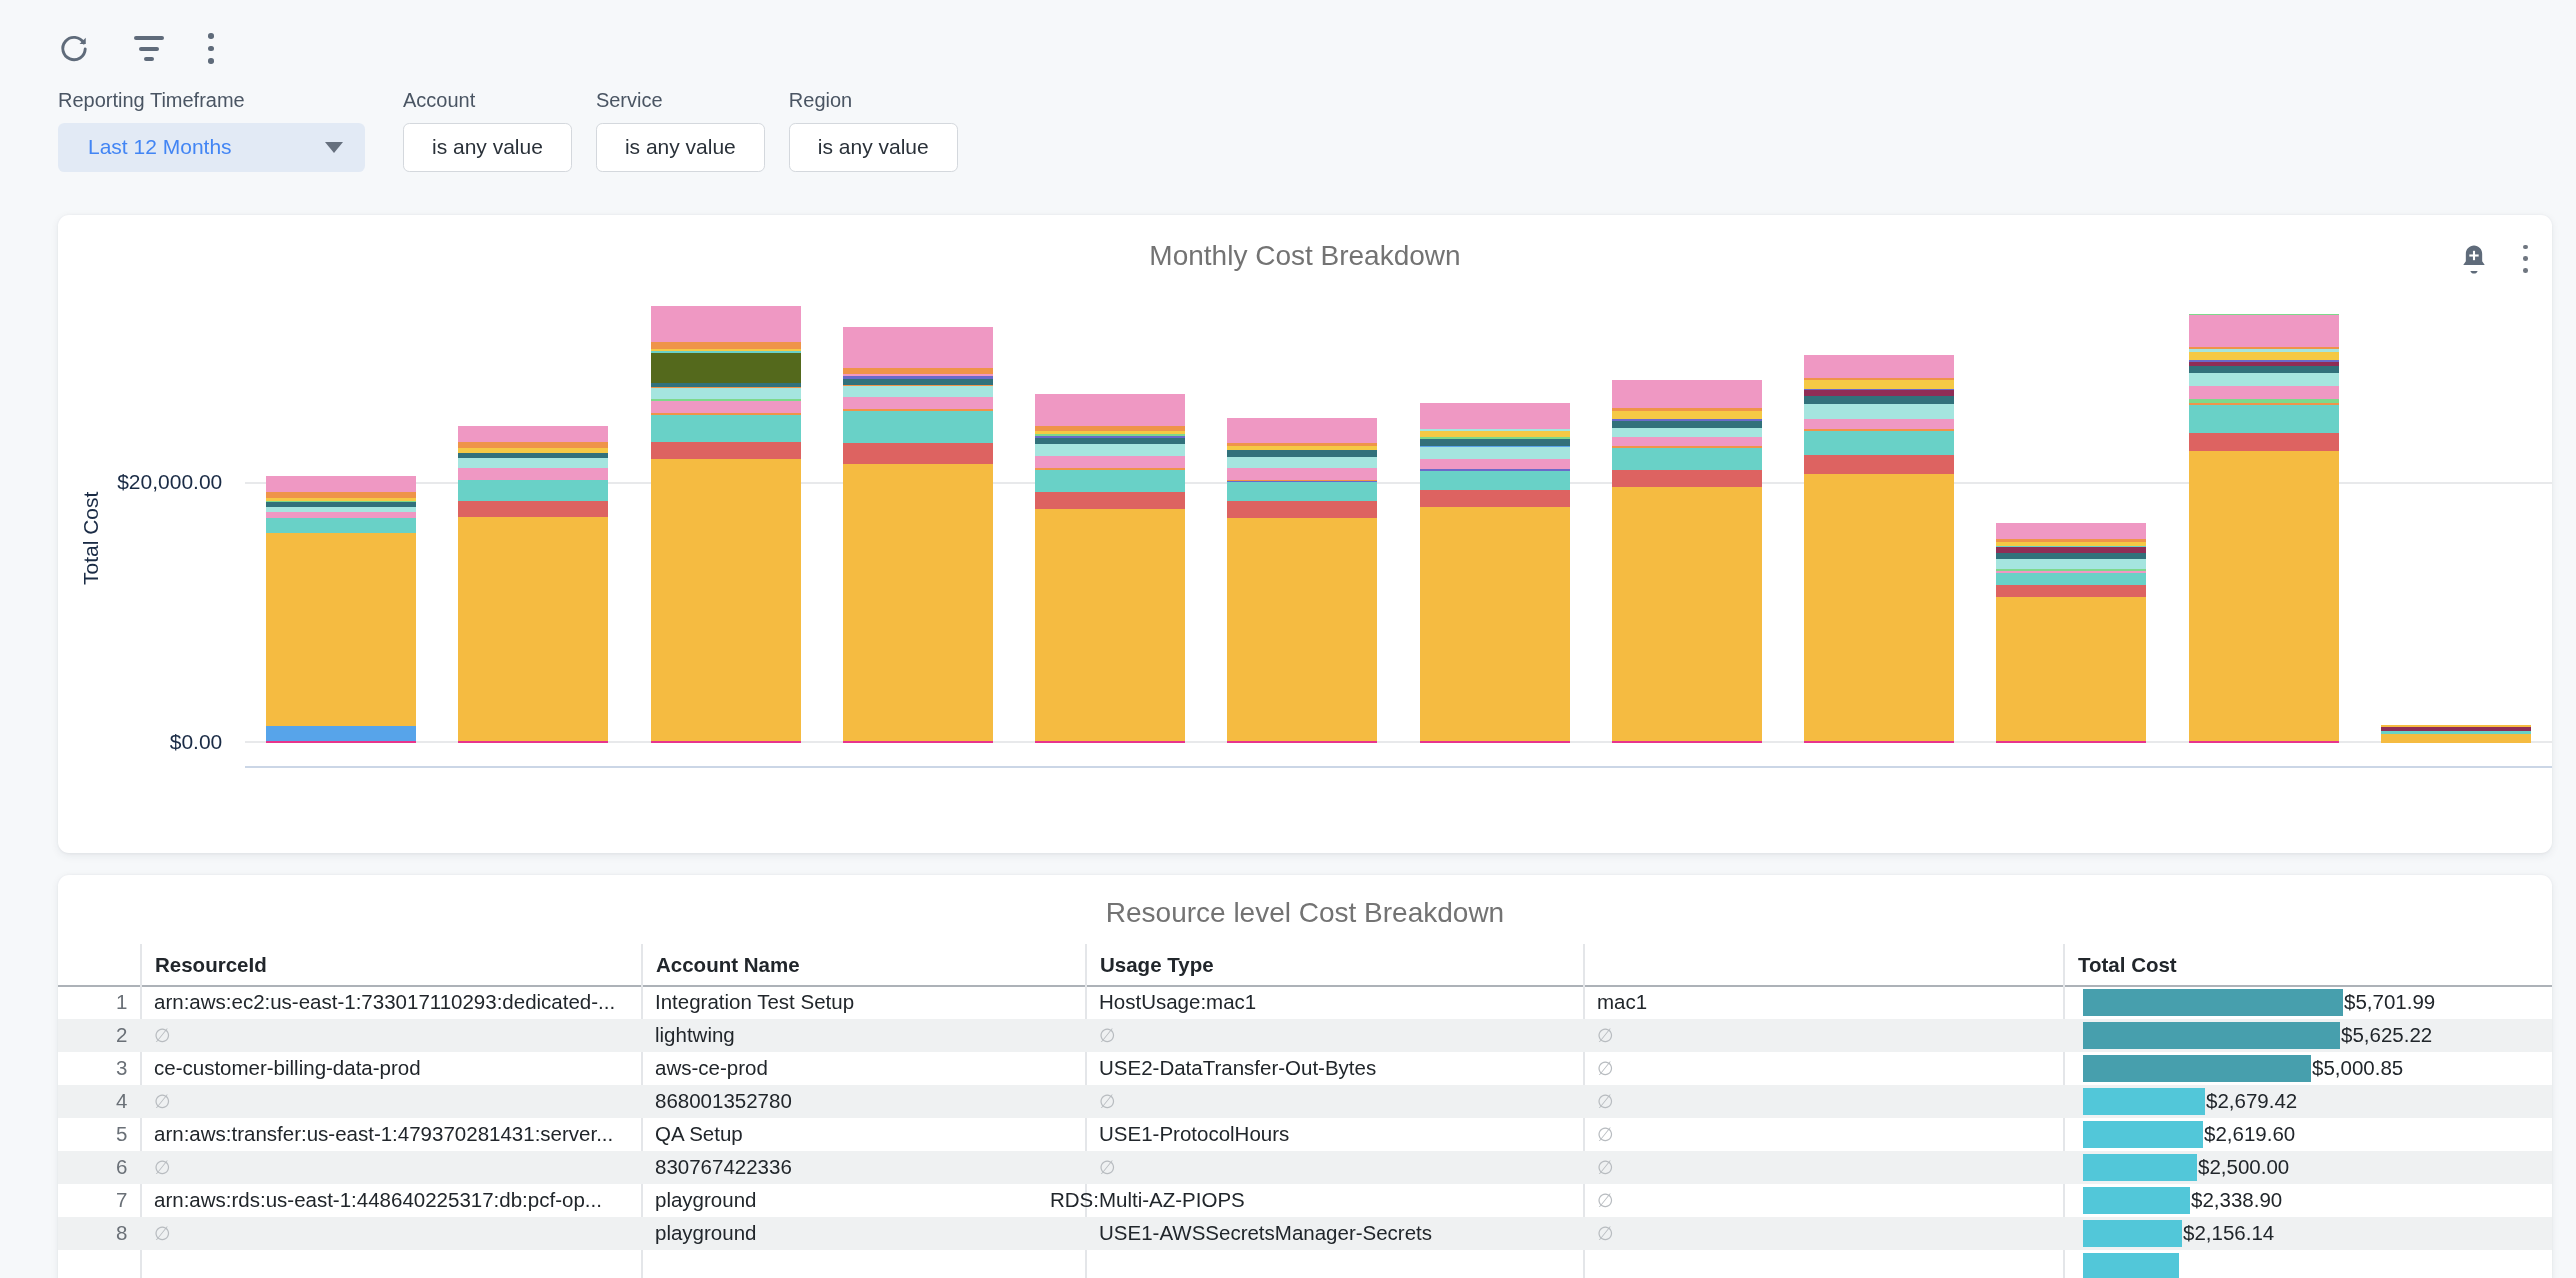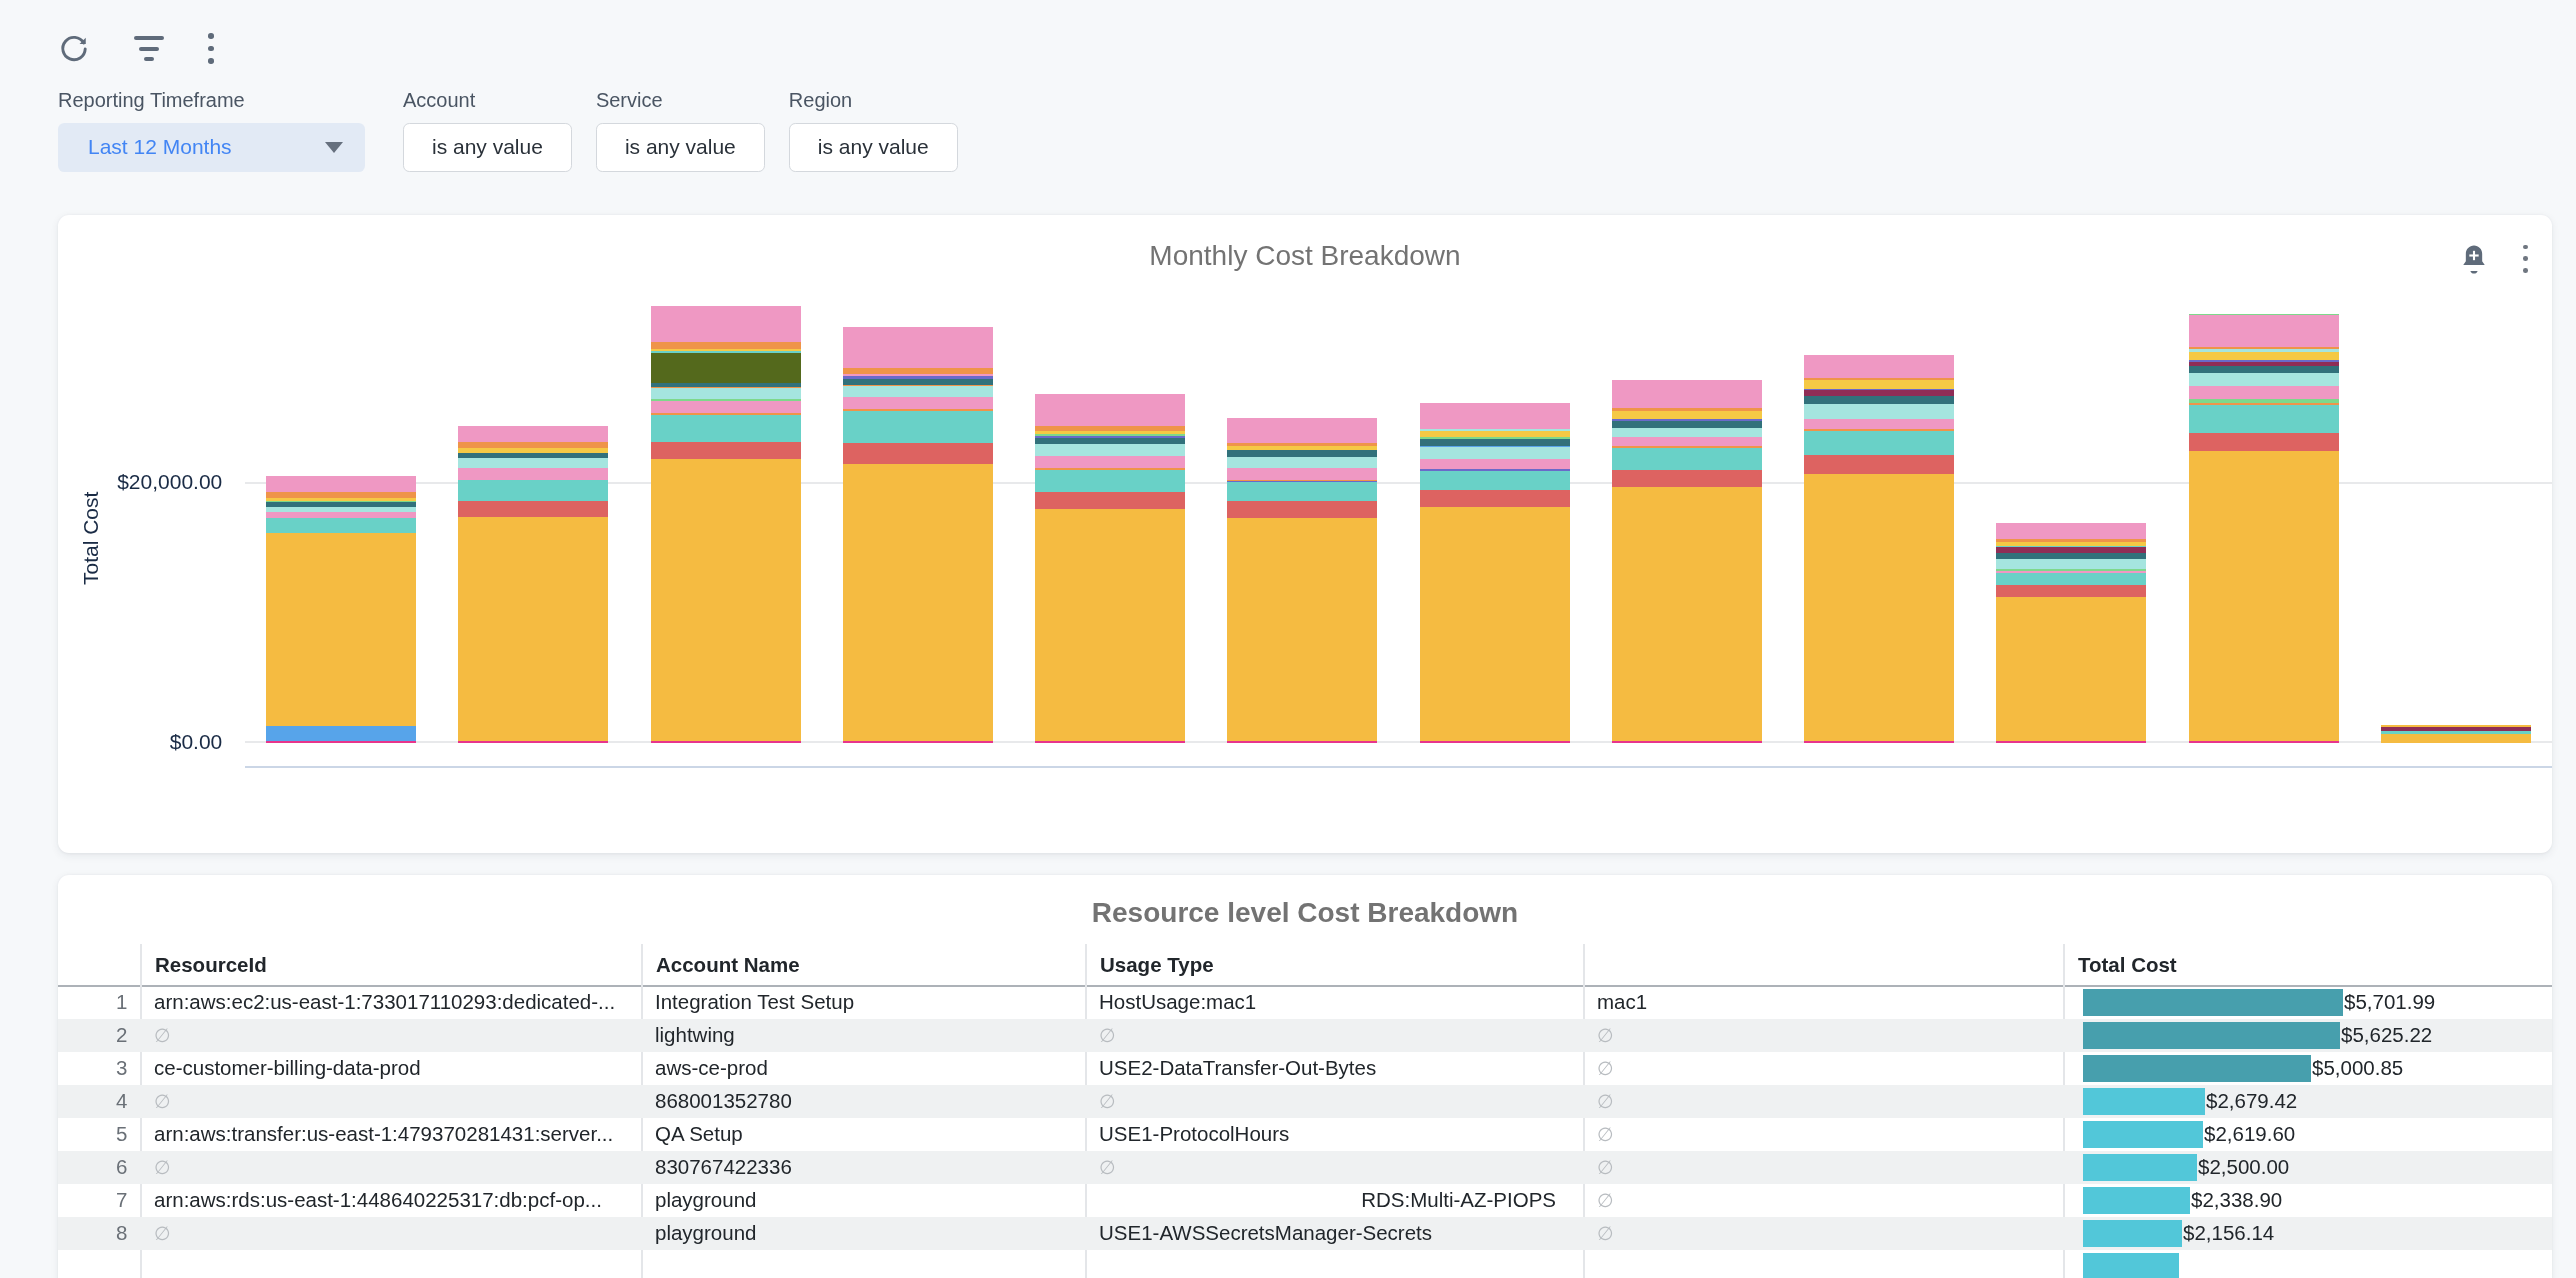--- a/index.html
+++ b/index.html
@@ -350,21 +350,21 @@
             <div class="seg" style="height: 1.9px; background: rgb(245, 187, 65);"></div>
           </div>
         </div>
       </div>
   </div>
 
   <div class="x-axis-line"></div>
 </div>
 
 <div class="card table-card">
-  <div class="card-title" style="top:22px;font-weight:bold;">Resource level Cost Breakdown</div>
+  <div class="card-title" style="top:22px;">Resource level Cost Breakdown</div>
   <div class="thead" id="thead">
       <div class="th" style="left: 82px; width: 501px;">ResourceId</div>
       <div class="th" style="left: 583px; width: 444px;">Account Name</div>
       <div class="th" style="left: 1027px; width: 498px;">Usage Type</div>
       <div class="th" style="left: 2005px; width: 489px;">Total Cost</div>
     </div>
   <div id="colseps">
       <div class="colsep" style="left: 82px;"></div>
       <div class="colsep" style="left: 583px;"></div>
       <div class="colsep" style="left: 1027px;"></div>
@@ -435,21 +435,21 @@
         <div class="td" style="left: 1525px; width: 480px;"><span class="null">∅</span></div>
         <div class="td cost-cell" style="left: 2005px; width: 489px; padding-left: 20px;">
           <div class="cost-bar" style="width: 114px; background: rgb(82, 199, 217);"></div>
           <span class="cost-label">$2,500.00</span>
         </div>
       </div>
       <div class="tr">
         <div class="td td-num" style="left: 0px; width: 82px;">7</div>
         <div class="td" style="left: 82px; width: 501px;">arn:aws:rds:us-east-1:448640225317:db:pcf-op...</div>
         <div class="td" style="left: 583px; width: 444px;">playground</div>
-        <div class="td" style="left: 1042px; width: 456px; text-align: right;">RDS:Multi-AZ-PIOPS</div>
+        <div class="td" style="left: 978px; width: 456px;">RDS:Multi-AZ-PIOPS</div>
         <div class="td" style="left: 1525px; width: 480px;"><span class="null">∅</span></div>
         <div class="td cost-cell" style="left: 2005px; width: 489px; padding-left: 20px;">
           <div class="cost-bar" style="width: 107px; background: rgb(82, 199, 217);"></div>
           <span class="cost-label">$2,338.90</span>
         </div>
       </div>
       <div class="tr even">
         <div class="td td-num" style="left: 0px; width: 82px;">8</div>
         <div class="td" style="left: 82px; width: 501px;"><span class="null">∅</span></div>
         <div class="td" style="left: 583px; width: 444px;">playground</div>

